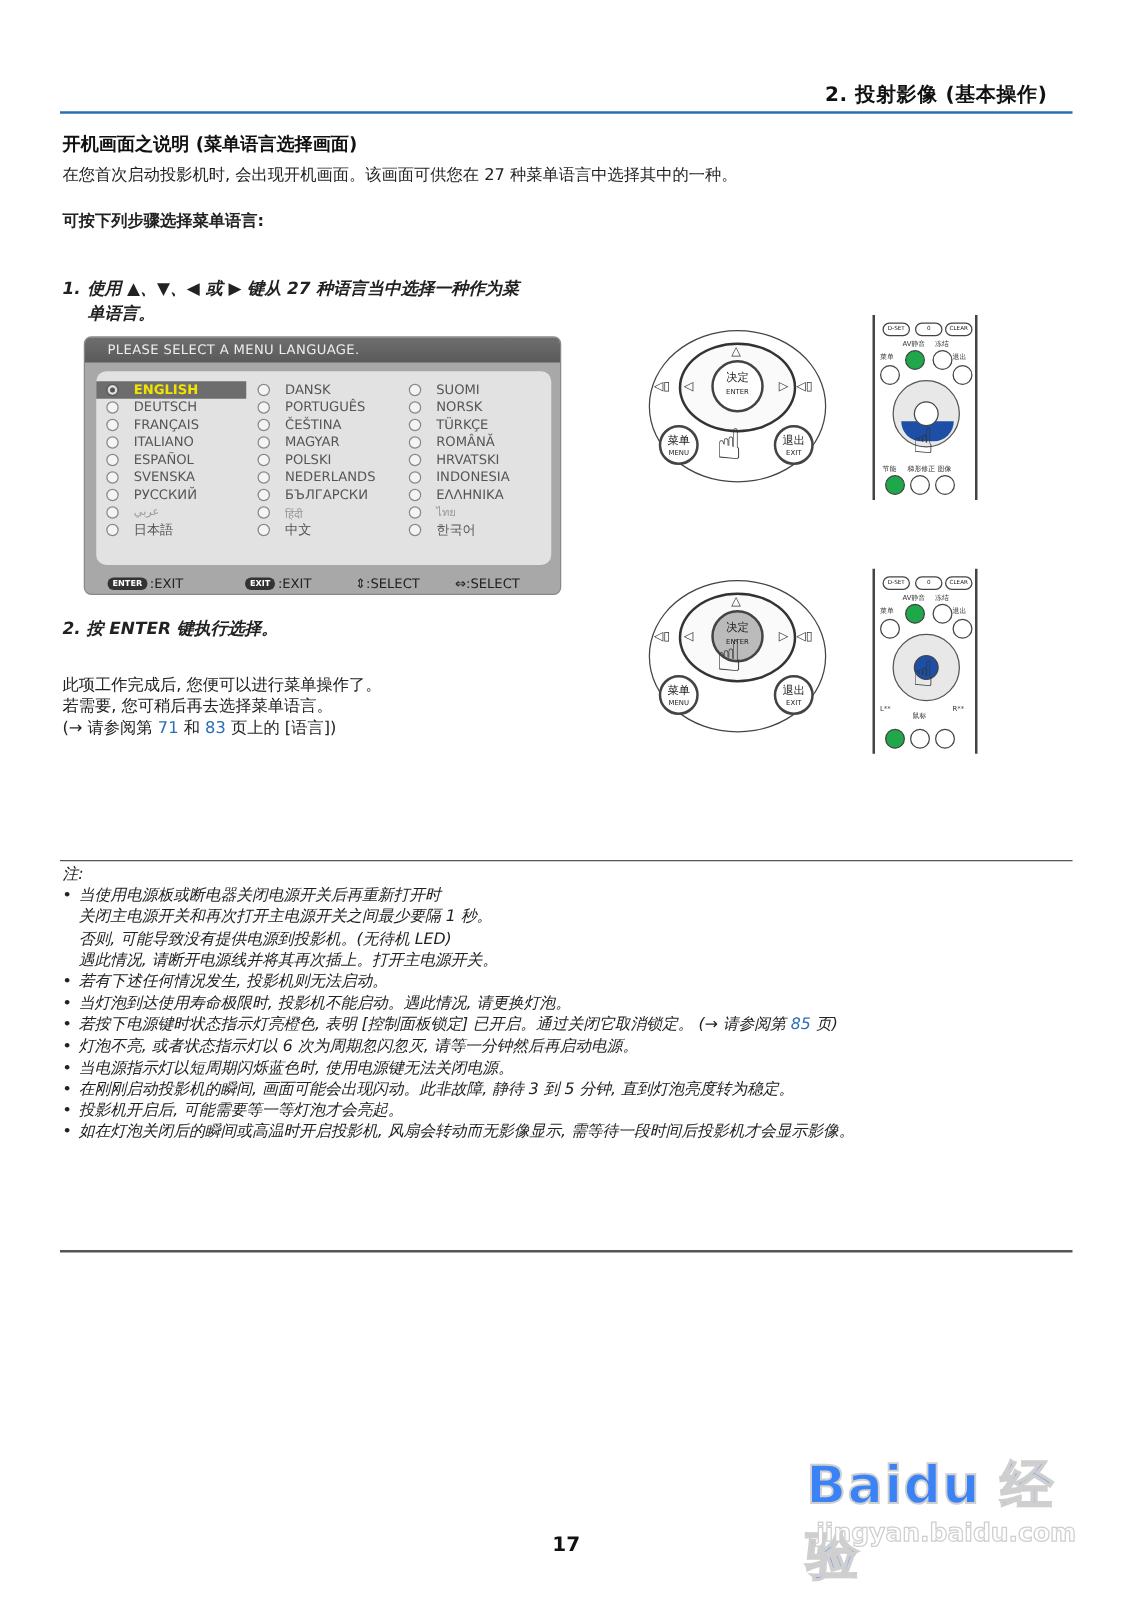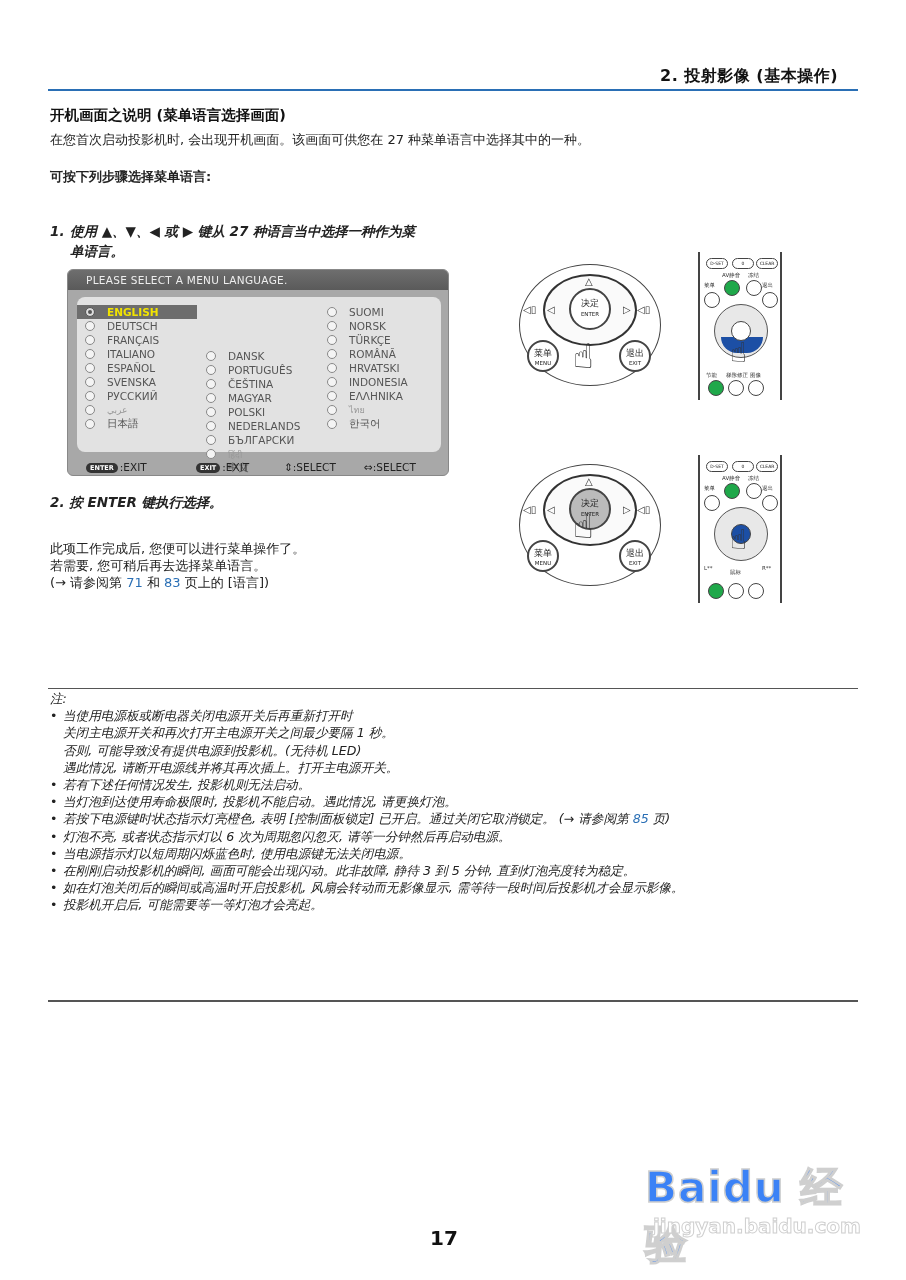--- a/index.html
+++ b/index.html
@@ -61,21 +61,21 @@
   
   .notes-rule-top { position: absolute; left: 48px; top: 688px; width: 810px; height: 1px; background: #555; }
   .notes-rule-bottom { position: absolute; left: 48px; top: 1000px; width: 810px; height: 2px; background: #555; }
   .notes { position: absolute; left: 50px; top: 690px; width: 810px; font-size: 12.6px; font-style: italic; color: #222; line-height: 17.2px; }
   .notes .label { display: block; }
   .notes ul { list-style: none; }
   .notes li { position: relative; padding-left: 13px; }
   .notes li::before { content: "•"; position: absolute; left: 0; font-style: normal; }
   .notes li .sub { display: block; }
 
-  .page-number { position: absolute; left: 430px; top: 1226px; width: 46px; text-align: left; font-size: 20px; font-weight: bold; color: #111; }
+  .page-number { position: absolute; left: 430px; top: 1226px; width: 46px; text-align: center; font-size: 16px; font-weight: bold; color: #111; }
 
   .watermark { position: absolute; left: 645px; top: 1150px; width: 230px; height: 100px; color: #e3e3e3; }
   .watermark .brand { position: absolute; left: 0; top: 10px; font-size: 42px; font-weight: bold; color: #3b82f6; -webkit-text-stroke: 1.5px #cfcfcf; letter-spacing: 1px; }
   .watermark .url { position: absolute; left: 8px; top: 64px; font-size: 20px; font-weight: bold; color: #fff; -webkit-text-stroke: 1px #cfcfcf; }
 </style>
 </head>
 <body>
 
 <div class="chapter-header">2. 投射影像 (基本操作)</div>
 <div class="chapter-rule"></div>
@@ -123,21 +123,21 @@
         </div>
       <div class="lang-item faint">
           <span class="radio"></span>
           <span>عربي</span>
         </div>
       <div class="lang-item">
           <span class="radio"></span>
           <span>日本語</span>
         </div>
     </div>
-    <div class="col" style="left:121px;margin-top:44px;">
+    <div class="col" style="left:121px;">
       <div class="lang-item">
           <span class="radio"></span>
           <span>DANSK</span>
         </div>
       <div class="lang-item">
           <span class="radio"></span>
           <span>PORTUGUÊS</span>
         </div>
       <div class="lang-item">
           <span class="radio"></span>
@@ -312,22 +312,22 @@
       <span class="sub">关闭主电源开关和再次打开主电源开关之间最少要隔 1 秒。</span>
       <span class="sub">否则, 可能导致没有提供电源到投影机。(无待机 LED)</span>
       <span class="sub">遇此情况, 请断开电源线并将其再次插上。打开主电源开关。</span>
     </li>
     <li><span>若有下述任何情况发生, 投影机则无法启动。</span></li>
     <li><span>当灯泡到达使用寿命极限时, 投影机不能启动。遇此情况, 请更换灯泡。</span></li>
     <li><span>若按下电源键时状态指示灯亮橙色, 表明 [控制面板锁定] 已开启。通过关闭它取消锁定。 (→ 请参阅第 </span><a class="link">85</a><span> 页)</span></li>
     <li><span>灯泡不亮, 或者状态指示灯以 6 次为周期忽闪忽灭, 请等一分钟然后再启动电源。</span></li>
     <li><span>当电源指示灯以短周期闪烁蓝色时, 使用电源键无法关闭电源。</span></li>
     <li><span>在刚刚启动投影机的瞬间, 画面可能会出现闪动。此非故障, 静待 3 到 5 分钟, 直到灯泡亮度转为稳定。</span></li>
+    <li><span>投影机开启后, 可能需要等一等灯泡才会亮起。</span></li>
     <li><span>如在灯泡关闭后的瞬间或高温时开启投影机, 风扇会转动而无影像显示, 需等待一段时间后投影机才会显示影像。</span></li>
-    <li><span>投影机开启后, 可能需要等一等灯泡才会亮起。</span></li>
   </ul>
 </div>
 <div class="notes-rule-bottom"></div>
 
 <div class="watermark">
   <span class="brand">Baidu 经验</span>
   <span class="url">jingyan.baidu.com</span>
 </div>
 
 <div class="page-number">17</div>

